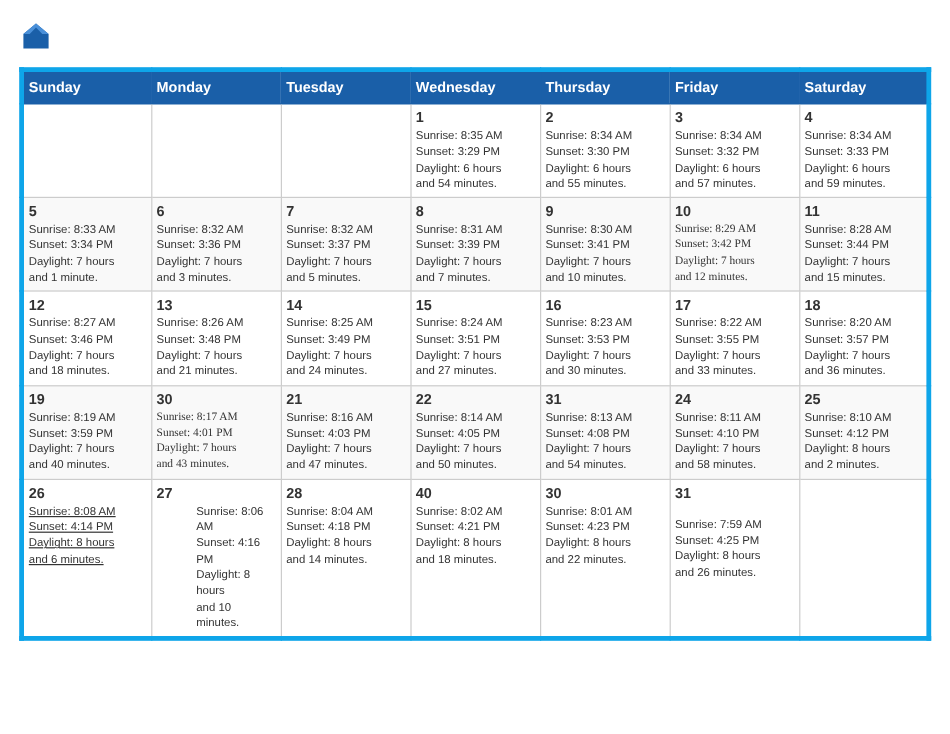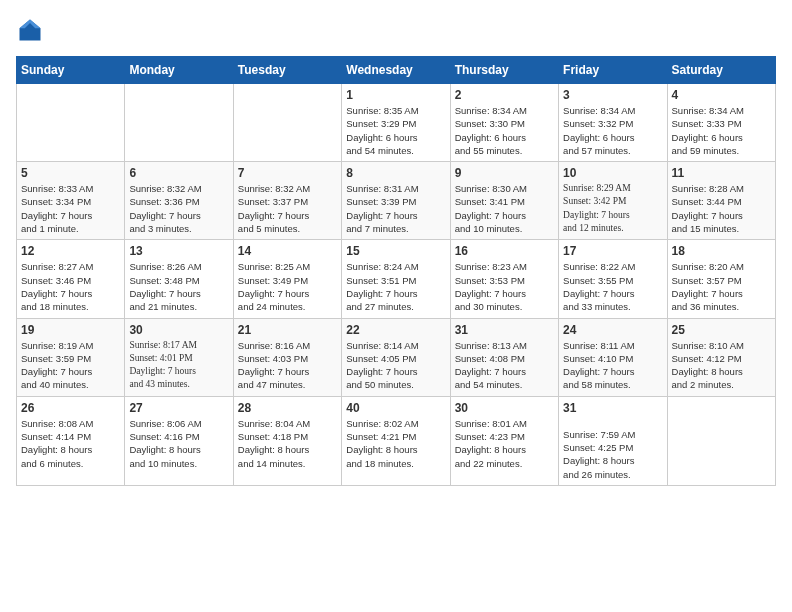--- a/index.html
+++ b/index.html
@@ -48,21 +48,21 @@
       font-weight: normal;
       color: #333;
     }
     .subtitle {
       font-size: 14px;
       color: #555;
     }
     .calendar {
       width: 100%;
       border-collapse: collapse;
-      border: 1px solid #0ea5e9;
+      border: 4px solid #0ea5e9;
     }
     .calendar th {
       background: #1a5fa8;
       color: #fff;
       font-size: 12px;
       font-weight: bold;
       padding: 6px 4px;
       border: 1px solid #1a5fa8;
       text-align: left;
     }
@@ -309,28 +309,28 @@
           <span class="day-number">25</span>
           <div class="day-info" style="white-space: pre-line;">Sunrise: 8:10 AM
 Sunset: 4:12 PM
 Daylight: 8 hours
 and 2 minutes.</div>
         </td>
       </tr>
       <tr>
         <td>
           <span class="day-number">26</span>
-          <div class="day-info" style="white-space: pre-line;">Sunrise: 8:08 AM
+          <div class="day-info" style="white-space: pre-line; text-decoration: underline;">Sunrise: 8:08 AM
 Sunset: 4:14 PM
 Daylight: 8 hours
 and 6 minutes.</div>
         </td>
         <td>
           <span class="day-number">27</span>
-          <div class="day-info" style="white-space: pre-line;">Sunrise: 8:06 AM
+          <div class="day-info" style="white-space: pre-line; margin-left: 33px;">Sunrise: 8:06 AM
 Sunset: 4:16 PM
 Daylight: 8 hours
 and 10 minutes.</div>
         </td>
         <td>
           <span class="day-number">28</span>
           <div class="day-info" style="white-space: pre-line;">Sunrise: 8:04 AM
 Sunset: 4:18 PM
 Daylight: 8 hours
 and 14 minutes.</div>

